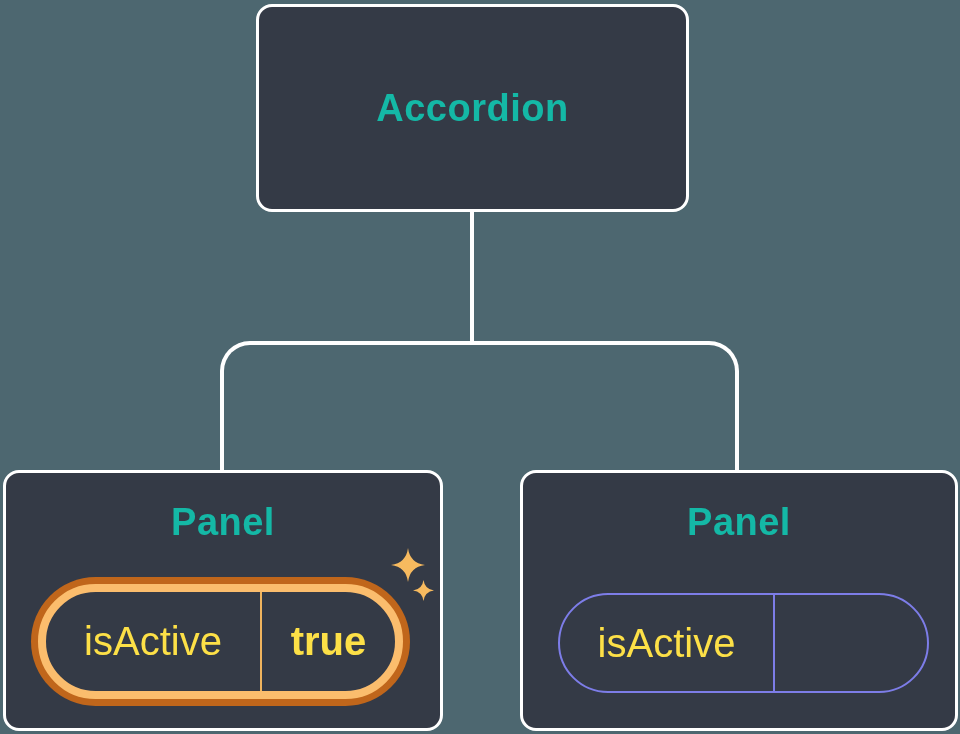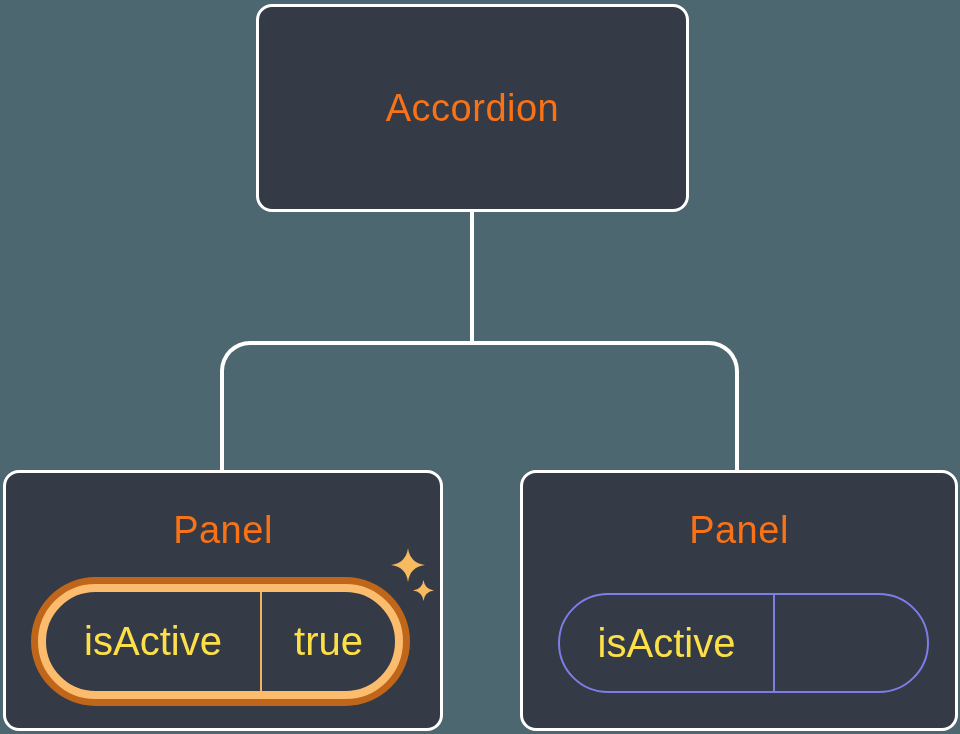--- a/index.html
+++ b/index.html
@@ -20,28 +20,28 @@
     background: #343a46;
     border: 3px solid #ffffff;
     border-radius: 16px;
     box-sizing: border-box;
   }
   .node-root {
     left: 256px; top: 4px; width: 433px; height: 208px;
     display: flex; align-items: center; justify-content: center;
   }
   .node-title {
-    color: #f97316;
+    color: #14b8a6;
     font-size: 38px;
-    font-weight: 400;
+    font-weight: 700;
     letter-spacing: 0.5px;
   }
   .panel-title {
     position: absolute;
-    left: 0; top: 36px;
+    left: 0; top: 28px;
     width: 100%;
     text-align: center;
   }
   .node-panel-left  { left: 3px;   top: 470px; width: 440px; height: 261px; }
   .node-panel-right { left: 520px; top: 470px; width: 438px; height: 261px; }
 
   
   .stem {
     position: absolute;
     left: 470px; top: 210px;
@@ -85,21 +85,21 @@
     border-radius: 60px;
   }
   .pill-seg {
     display: flex;
     align-items: center;
     justify-content: center;
     color: #fde047;
     font-size: 40px;
   }
   .pill-active .seg-key   { width: 214px; }
-  .pill-active .seg-value { flex: 1; font-weight: 400; }
+  .pill-active .seg-value { flex: 1; font-weight: 700; }
   .pill-inactive .seg-key   { width: 213px; }
   .pill-inactive .seg-value { flex: 1; }
   .pill-divider { width: 2px; }
   .divider-gold     { background: #f0b45e; }
   .divider-lavender { background: #7d7de8; }
 
   
   .sparkle { position: absolute; }
   .sparkle-large { left: 385px; top: 75px;  width: 34px; height: 34px; }
   .sparkle-small { left: 407px; top: 107px; width: 21px; height: 21px; }

